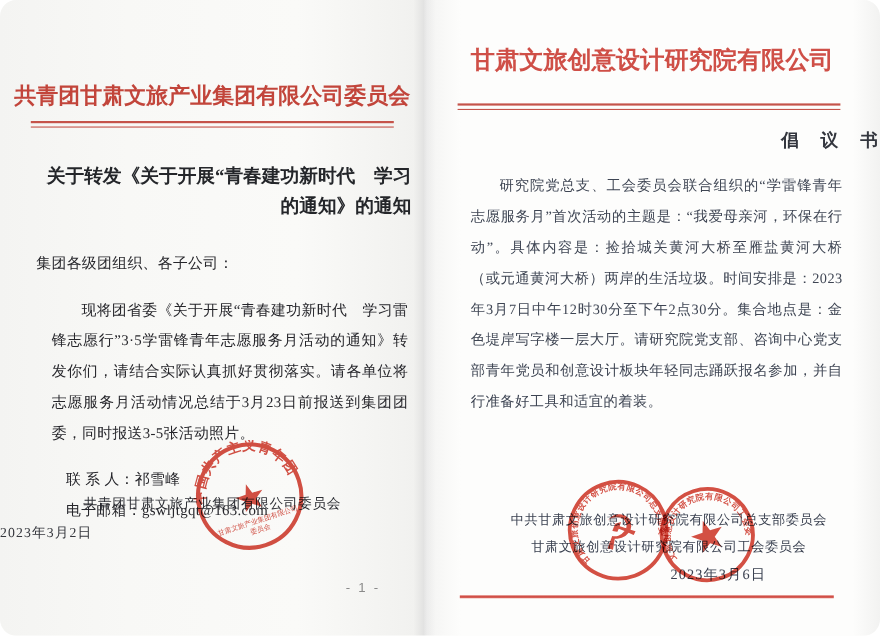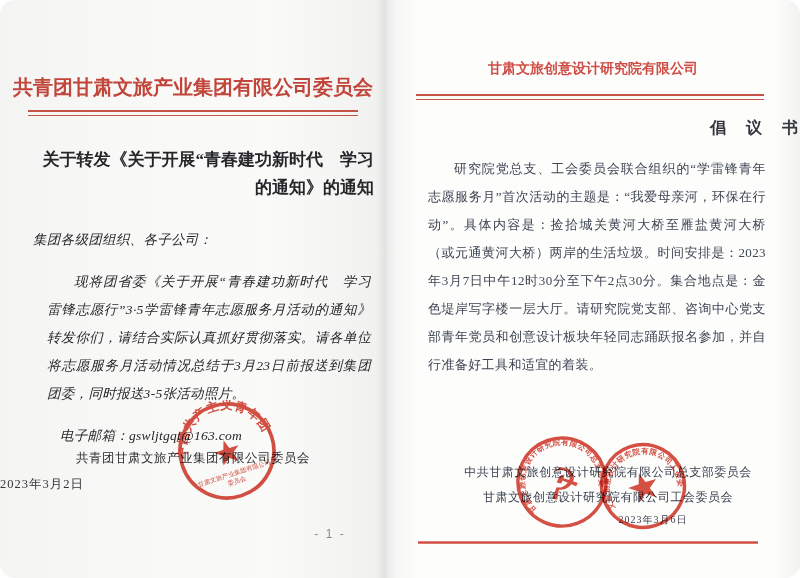--- a/index.html
+++ b/index.html
@@ -23,21 +23,21 @@
     position:absolute;left:376px;top:0;width:20px;height:578px;
     background:linear-gradient(90deg,rgba(0,0,0,0) 0%,rgba(90,90,100,0.10) 48%,rgba(90,90,100,0.05) 60%,rgba(0,0,0,0) 100%);
     pointer-events:none;
   }
   
   .red-header{
     position:absolute;left:0;right:0;text-align:center;
     font-weight:bold;letter-spacing:0px;white-space:nowrap;
   }
   .hdr-left{top:74px;font-size:20px;color:#c2453b;}
-  .hdr-right{top:60px;font-size:14px;color:#cf4f47;}
+  .hdr-right{top:40px;font-size:22px;color:#cf4f47;}
   .dbl-rule{
     position:absolute;height:3px;
     border-top:2px solid #c5534a;border-bottom:1px solid #c5534a;
   }
   .rule-left{left:28px;width:330px;top:110px;}
   .rule-right{left:30px;width:348px;top:94px;}
   
   .doc-title-left{
     position:absolute;top:146px;left:12px;right:12px;
     text-align:right;font-weight:bold;color:#24262a;
@@ -45,38 +45,38 @@
   }
   .doc-title-right{
     position:absolute;top:118px;left:0;right:0;
     text-align:right;font-weight:bold;color:#33363e;
     font-size:16px;letter-spacing:2px;
   }
   
   .body-left{
     position:absolute;top:226px;left:33px;right:1px;
     font-size:13.5px;line-height:28px;color:#26262b;
-    text-align:justify;letter-spacing:0.3px;font-style:italic;
+    text-align:justify;letter-spacing:0.3px;
   }
   .body-left .para{text-indent:2em;margin:14px;}
   .body-left .salutation{margin:0;}
   .body-left .contact{margin:0;padding-left:2em;}
   .body-right{
     position:absolute;top:155px;left:42px;right:34px;
     font-size:13px;line-height:28px;color:#3e4553;
     text-align:justify;letter-spacing:0.4px;
   }
   .body-right .para{text-indent:2em;margin:0;}
   
   .sig{position:absolute;white-space:nowrap;color:#2b2d33;}
   .sig-left{top:450px;left:0;width:386px;text-align:center;font-size:12.5px;letter-spacing:0.5px;}
   .date-left{top:476px;left:0;width:386px;font-size:12.5px;letter-spacing:1px;color:#33353b;}
   .sig-r1{top:464px;left:60px;right:30px;text-align:center;font-size:12px;letter-spacing:0.5px;color:#3a4150;}
   .sig-r2{top:489px;left:60px;right:30px;text-align:center;font-size:12px;letter-spacing:0.5px;color:#3a4150;}
-  .date-right{top:513px;left:150px;right:30px;text-align:center;font-size:10px;letter-spacing:1px;color:#3a4150;}
+  .date-right{top:513px;left:150px;right:30px;text-align:center;font-size:13px;letter-spacing:1px;color:#3a4150;}
   .page-num{
     position:absolute;top:527px;left:300px;width:60px;text-align:center;
     font-size:12px;color:#8a8a8a;letter-spacing:2px;
     font-family:"Liberation Sans","DejaVu Sans",sans-serif;
   }
   .bottom-rule{
     position:absolute;top:541px;left:32px;width:340px;height:3px;
     background:linear-gradient(180deg,#eaa39b 0%,#cf4a42 45%,#cf4a42 65%,#eaa39b 100%);
   }
   
@@ -93,20 +93,21 @@
     <div class="dbl-rule rule-left"></div>
 
     <div class="doc-title-left">
       <div>关于转发《关于开展“青春建功新时代　学习</div>
       <div>的通知》的通知</div>
     </div>
 
     <div class="body-left">
       <p class="salutation">集团各级团组织、各子公司：</p>
       <p class="para">现将团省委《关于开展“青春建功新时代　学习雷锋志愿行”3·5学雷锋青年志愿服务月活动的通知》转发你们，请结合实际认真抓好贯彻落实。请各单位将志愿服务月活动情况总结于3月23日前报送到集团团委，同时报送3-5张活动照片。</p>
+      <p class="contact">联  系  人：祁雪峰</p>
       <p class="contact">电子邮箱：gswljtgqt@163.com</p>
     </div>
 
     <div class="sig sig-left">共青团甘肃文旅产业集团有限公司委员会</div>
     <div class="sig date-left">2023年3月2日</div>
 
     <svg class="seal" style="left:176px;top:400px;width:102px;height:102px;" viewBox="0 0 100 100">
       <g transform="rotate(-18 50 50)">
         <circle cx="50" cy="50" r="46" fill="none" stroke="#cf372a" stroke-width="3.6"></circle>
         <path id="arcL1" d="M 13 62 A 39.5 39.5 0 1 1 87 62" fill="none"></path>

